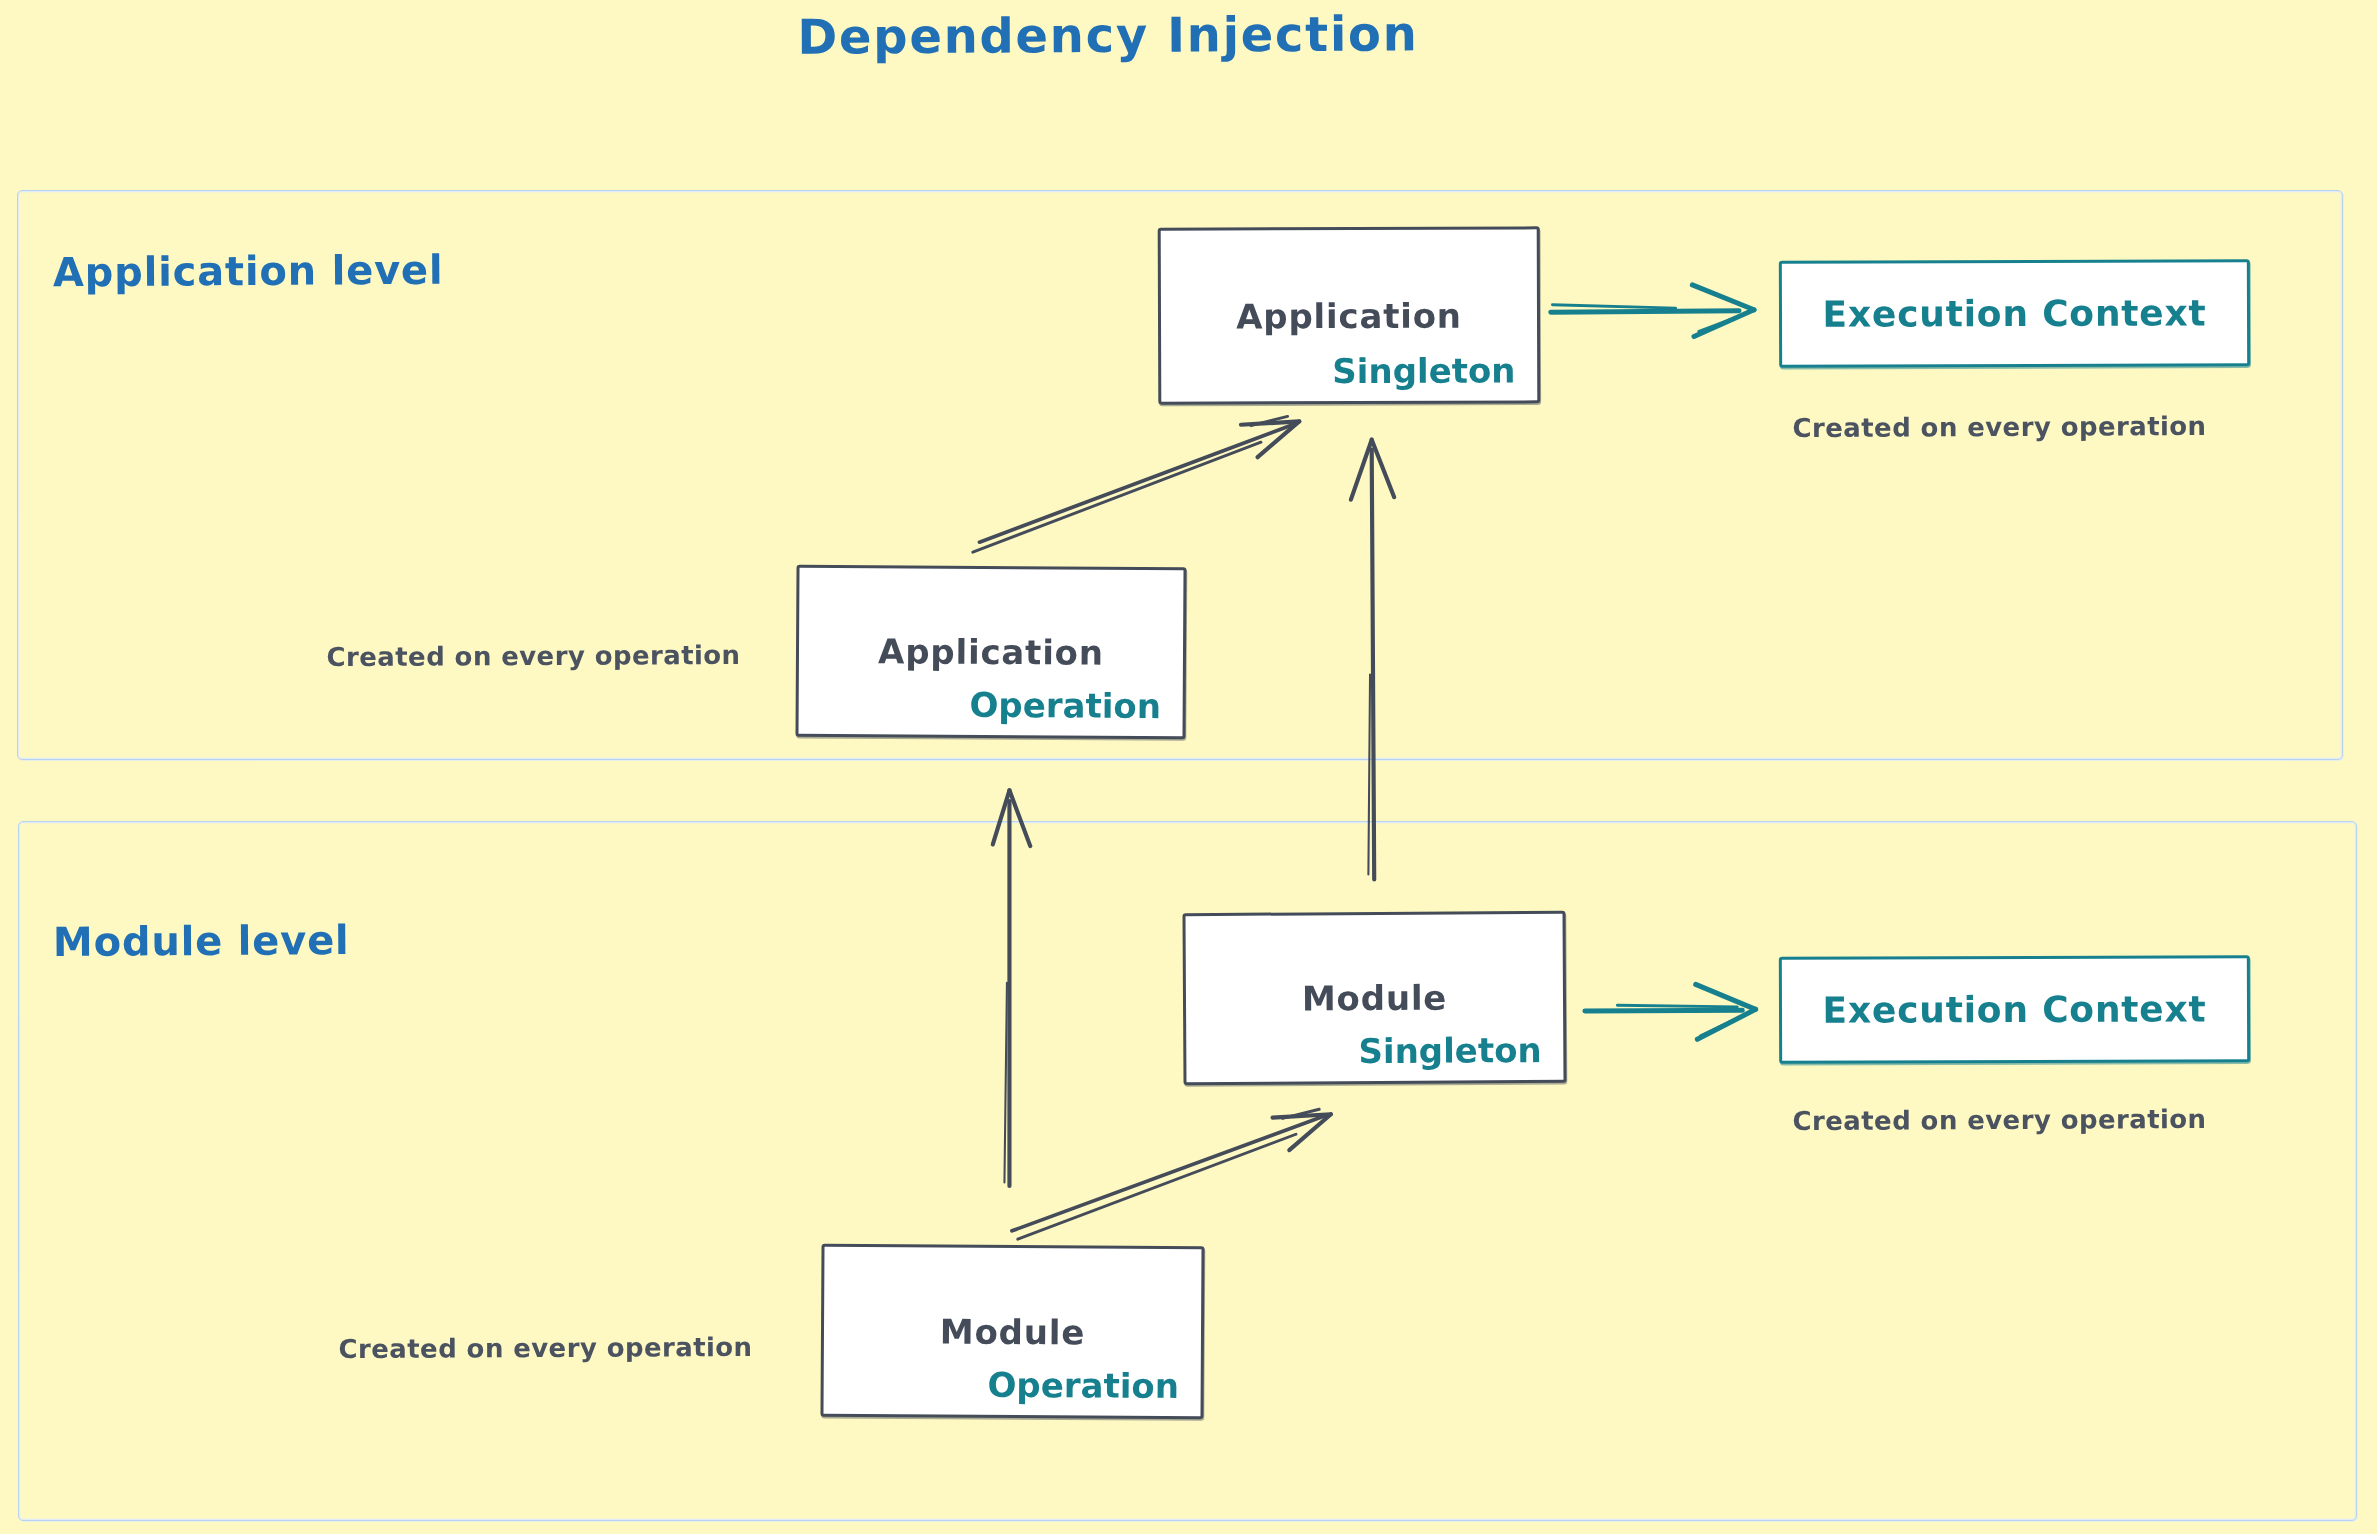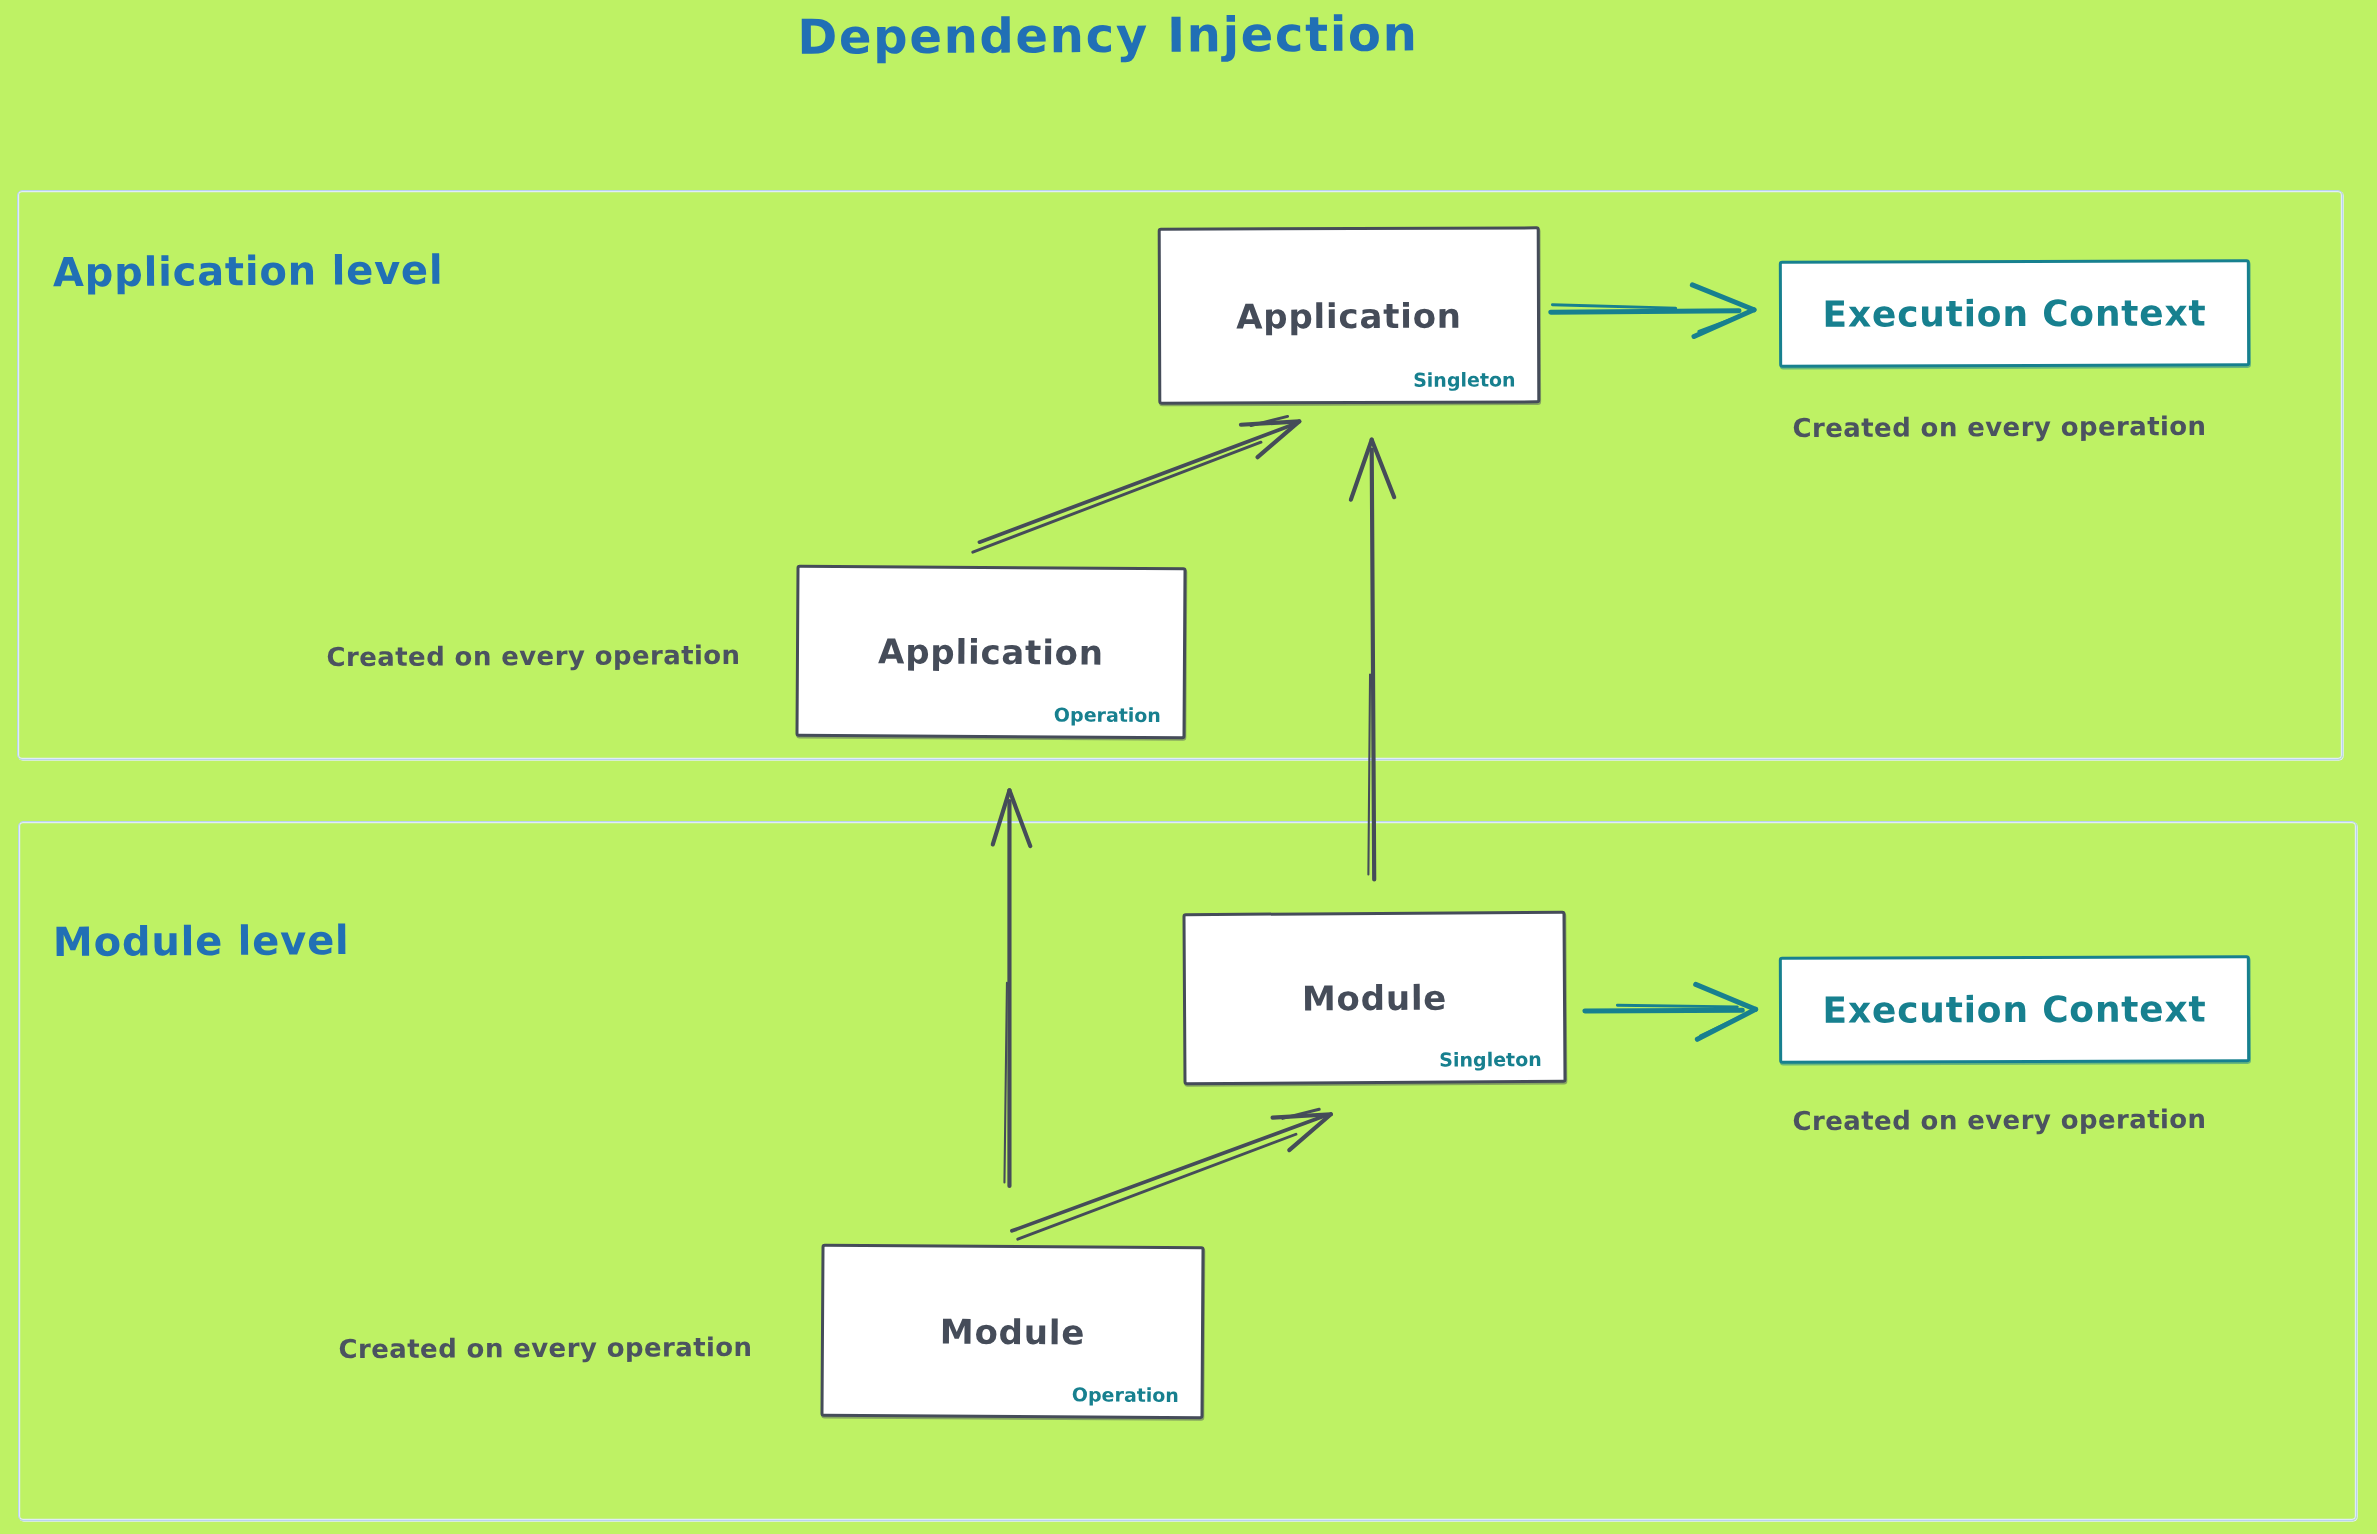--- a/index.html
+++ b/index.html
@@ -3,33 +3,33 @@
 <meta charset="utf-8">
 <style>
   :root{
     --blue:#2170b5;
     --ink:#454c59;
     --teal:#17808f;
     --section:#b9d3ee;
   }
   html,body{margin:0;padding:0;background:#fff;}
   #canvas{
-    position:relative;width:2377px;height:1534px;background:#bef264;
+    position:relative;width:2377px;height:1534px;background:#fef9c3;
     font-family:"DejaVu Sans","Liberation Sans",sans-serif;overflow:hidden;
   }
   .heading-wrap{position:absolute;left:733px;top:6.7px;width:750px;text-align:center;}
   .title{color:var(--blue);font-size:48px;font-weight:700;letter-spacing:1.7px;transform:rotate(-0.3deg);}
   .subtitle{margin-top:18.3px;color:var(--ink);font-size:28px;font-weight:600;letter-spacing:0.8px;}
   .section{position:absolute;border:1.7px solid var(--section);border-radius:5px;
     box-shadow:inset 0 0 0 1.2px #e0ecf8, 0.8px 0.8px 0 0 #e0ecf8;background:transparent;}
   .section-label{position:absolute;color:var(--blue);font-size:40px;font-weight:700;letter-spacing:0.8px;transform:rotate(-0.4deg);}
   .node{position:absolute;box-sizing:border-box;border:3.3px solid var(--ink);border-radius:3.3px;background:#fff;
     display:flex;align-items:center;justify-content:center;box-shadow:0.8px 1.7px 0 0 rgba(69,76,89,.45);}
   .node-title{color:var(--ink);font-size:34px;font-weight:600;letter-spacing:0.8px;}
-  .node-badge{position:absolute;right:21.7px;bottom:10px;color:var(--teal);font-size:19px;font-weight:600;}
+  .node-badge{position:absolute;right:21.7px;bottom:10px;color:var(--teal);font-size:34px;font-weight:600;}
   .ec{border-color:var(--teal);box-shadow:0.8px 1.7px 0 0 rgba(23,128,143,.5);}
   .ec .ec-label{color:var(--teal);font-size:36px;font-weight:600;letter-spacing:0.8px;}
   .caption{position:absolute;color:#4b5360;font-size:26px;font-weight:600;text-align:center;letter-spacing:0.4px;transform:rotate(-0.3deg);}
   .rot-a{transform:rotate(-0.35deg);} .rot-b{transform:rotate(0.35deg);} .rot-c{transform:rotate(-0.2deg);}
   #arrows{position:absolute;left:0;top:0;pointer-events:none;}
   #arrows path{fill:none;stroke-linecap:round;stroke-linejoin:round;}
   .ink-stroke{stroke:var(--ink);}
   .teal-stroke{stroke:var(--teal);}
 </style>
 </head>

